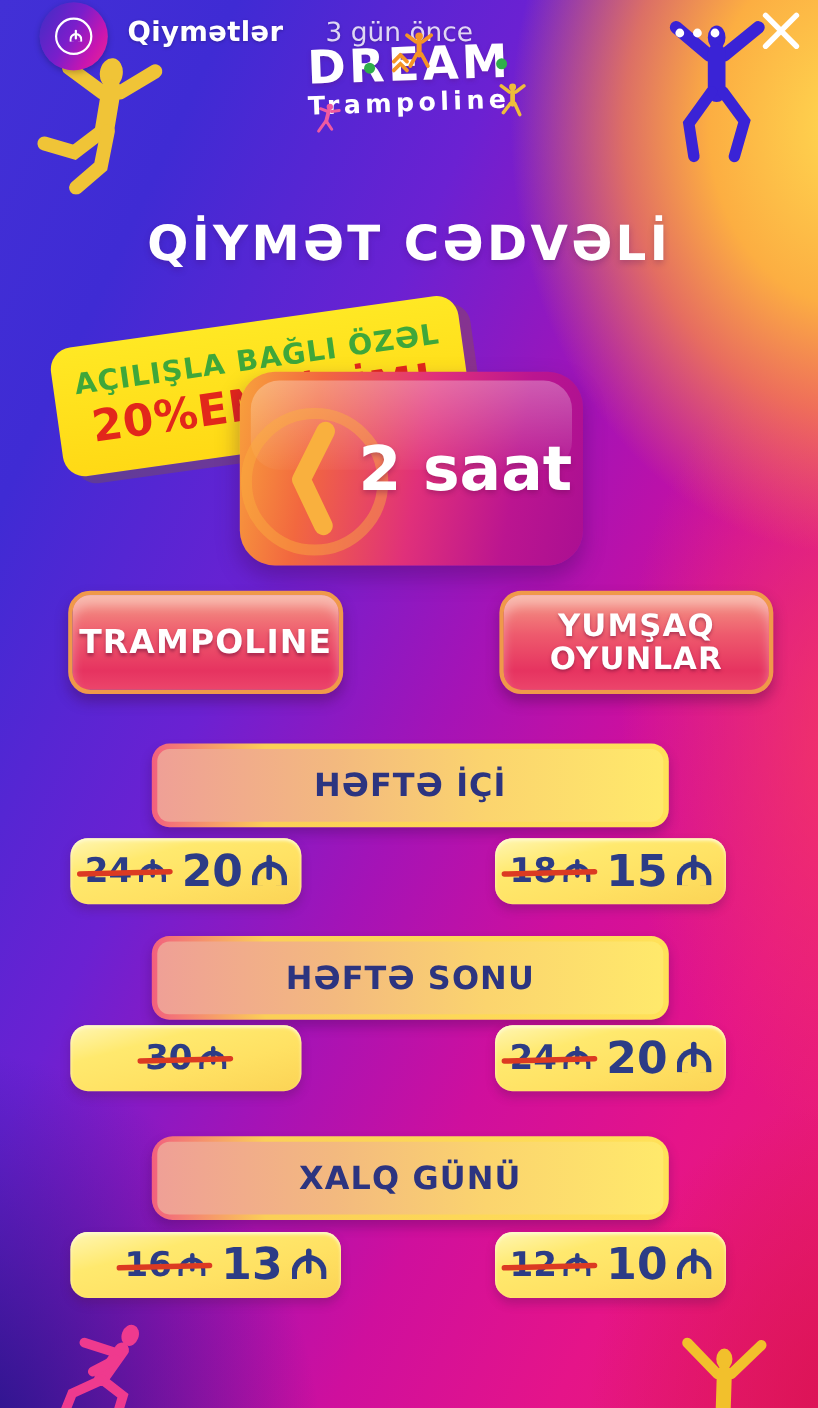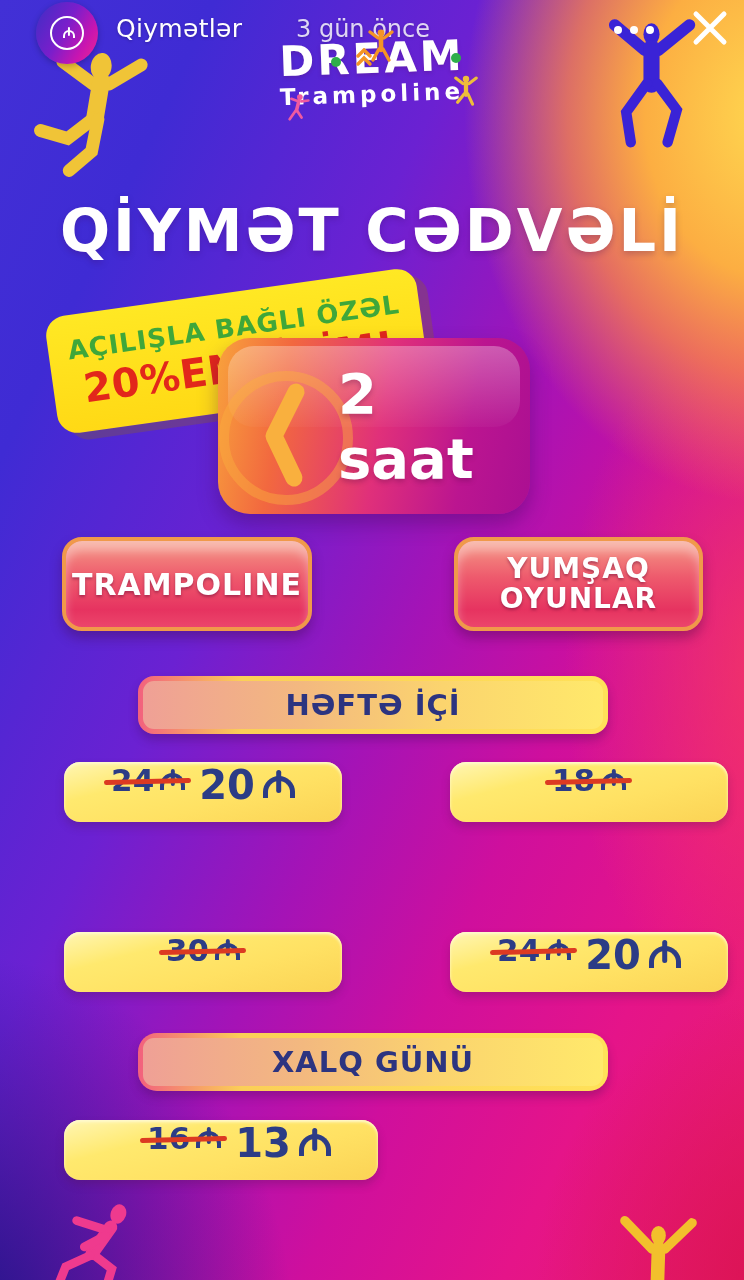--- a/index.html
+++ b/index.html
@@ -13,70 +13,70 @@
       radial-gradient(ellipse 520px 580px at -6% 104%, rgba(24,20,130,.95), rgba(24,20,130,0) 65%),
       linear-gradient(115deg,#4230d6 0%,#3f2bd4 16%,#6b21d2 36%,#a513b6 53%,#cf0f9d 67%,#e51489 82%,#ea1f6b 100%);
   }
   .abs{position:absolute;}
   
   .avatar{left:36px;top:2px;width:62px;height:62px;border-radius:50%;
     background:linear-gradient(120deg,#3d2ec5 0%,#7a1ecb 45%,#c915b0 75%,#f0288e 100%);
     display:flex;align-items:center;justify-content:center;box-shadow:0 2px 6px rgba(0,0,0,.25);}
   .avatar-ring{width:30px;height:30px;border:2px solid #fff;border-radius:50%;
     display:flex;align-items:center;justify-content:center;color:#fff;font-size:15px;}
-  .hdr-name{left:116px;top:14px;color:#fff;font-size:25px;font-weight:normal;letter-spacing:.3px;
+  .hdr-name{left:116px;top:14px;color:#fff;font-size:25px;font-weight:bold;letter-spacing:.3px;
     text-shadow:0 1px 3px rgba(0,0,0,.25);text-align:center;}
   .hdr-time{left:248px;top:15px;color:rgba(255,255,255,.82);font-size:24px;text-shadow:0 1px 3px rgba(0,0,0,.2);padding-left:48px;}
   .dots{left:614px;top:26px;display:flex;gap:8px;}
   .dots i{width:8px;height:8px;border-radius:50%;background:#fff;display:block;}
   .close{left:690px;top:8px;width:40px;height:40px;cursor:pointer;}
   
   .logo{left:0;top:34px;width:744px;text-align:center;color:#fff;}
   .logo-line1{font-size:42px;font-weight:800;letter-spacing:3px;
     text-shadow:0 2px 4px rgba(90,20,120,.35);transform:rotate(-2deg);}
   .logo-line2{font-size:23px;font-weight:bold;letter-spacing:4px;margin-top:-2px;transform:rotate(-2deg);}
   
   .title{left:0;top:196px;width:744px;text-align:center;color:#fff;
-    font-size:59px;font-weight:800;letter-spacing:3px;text-shadow:0 3px 6px rgba(60,10,90,.25);}
+    font-size:44px;font-weight:800;letter-spacing:3px;text-shadow:0 3px 6px rgba(60,10,90,.25);}
   
   .promo{left:50px;top:292px;width:374px;height:118px;border-radius:20px;
     background:linear-gradient(180deg,#ffe824 0%,#ffd915 100%);
     transform:rotate(-8deg);box-shadow:10px 8px 0 rgba(150,110,0,.28);
     display:flex;flex-direction:column;align-items:center;justify-content:center;}
   .promo-line1{color:#3fa73a;font-size:26px;font-weight:800;letter-spacing:1px;}
   .promo-line2{color:#e2271b;font-size:40px;font-weight:800;letter-spacing:.5px;margin-top:2px;}
   
   .duration{left:218px;top:338px;width:312px;height:176px;border-radius:32px;
     background:linear-gradient(100deg,#f8a23c 0%,#f2683f 22%,#e0307a 52%,#bb1590 78%,#ab0f92 100%);
     box-shadow:0 10px 20px rgba(60,5,80,.35);overflow:hidden;}
   .duration::before{content:"";position:absolute;left:10px;right:10px;top:8px;height:46%;
     border-radius:26px;background:linear-gradient(180deg,rgba(255,255,255,.30),rgba(255,255,255,.03));}
   .duration-text{position:absolute;left:108px;top:0;height:100%;display:flex;align-items:center;
-    color:#fff;font-size:56px;font-weight:800;text-shadow:0 3px 5px rgba(90,10,70,.3);margin-left:12px;}
+    color:#fff;font-size:56px;font-weight:800;text-shadow:0 3px 5px rgba(90,10,70,.3);}
   
   .cat{top:537px;height:94px;border-radius:20px;border:4px solid #f0994a;box-sizing:border-box;
     background:linear-gradient(180deg,#f59a86 0%,#ee5a6d 42%,#e63360 80%,#ec456b 100%);
     box-shadow:inset 0 10px 10px rgba(255,255,255,.35),0 7px 12px rgba(60,10,60,.35);
     display:flex;align-items:center;justify-content:center;text-align:center;
     color:#fff;font-weight:800;letter-spacing:1px;text-shadow:0 2px 3px rgba(120,20,60,.55);}
   .cat1{left:62px;width:250px;font-size:30px;}
   .cat2{left:454px;width:249px;font-size:28px;line-height:1.08;padding:0 20px;}
   
-  .bar{left:138px;width:470px;height:58px;border-radius:16px;padding:5px;box-sizing:border-box;
+  .bar{left:138px;width:470px;height:76px;border-radius:16px;padding:5px;box-sizing:border-box;
     background:linear-gradient(90deg,#f2607e 0%,#fbcf57 22%,#ffe159 100%);
     box-shadow:0 6px 10px rgba(60,10,80,.3);}
   .bar-inner{width:100%;height:100%;border-radius:11px;
     background:linear-gradient(90deg,#efa096 0%,#f3b97f 35%,#fbd46e 65%,#ffe96b 100%);
     display:flex;align-items:center;justify-content:center;
     color:#2c3480;font-size:29px;font-weight:800;letter-spacing:1px;}
   
-  .pill{top:0;width:278px;height:60px;border-radius:16px;
+  .pill{top:0;width:210px;height:60px;border-radius:16px;
     background:linear-gradient(165deg,#fff6b4 0%,#ffe96e 30%,#ffe163 62%,#fbd355 100%);
     box-shadow:inset 0 2px 3px #fffad0,0 5px 9px rgba(80,20,80,.28);
-    display:flex;align-items:flex-start;justify-content:center;gap:14px;color:#2c3c86;}
+    display:flex;align-items:center;justify-content:center;gap:14px;color:#2c3c86;}
   .pill-l{left:64px;} .pill-r{left:450px;}
   .old-price{position:relative;display:inline-flex;align-items:center;font-size:31px;font-weight:bold;}
   .new-price{display:inline-flex;align-items:center;font-size:40px;font-weight:800;}
   .strike{position:absolute;left:-9%;right:-9%;top:47%;height:5px;background:#dc3a22;
     border-radius:3px;transform:rotate(-1.5deg);}
   
   .manat{position:relative;display:inline-block;width:.80em;height:.64em;margin-left:.20em;}
   .manat::before{content:"";position:absolute;left:0;right:0;top:.10em;bottom:0;
     border:.14em solid currentColor;border-bottom:none;border-radius:.46em .46em 0 0;}
   .manat::after{content:"";position:absolute;left:50%;top:-.05em;transform:translateX(-50%);
@@ -210,22 +210,29 @@
       <span>20</span>
         <span class="manat"></span>
     </span>
   </div>
   <div class="abs pill pill-r" style="top:762px;">
     <span class="old-price">
       <span>18</span>
         <span class="manat"></span>
       <span class="strike"></span>
     </span>
-  </div>
-
+    <span class="new-price">
+      <span>15</span>
+        <span class="manat"></span>
+    </span>
+  </div>
+
+  <div class="abs bar" style="top:851px;">
+    <div class="bar-inner">HƏFTƏ SONU</div>
+  </div>
   <div class="abs pill pill-l" style="top:932px;">
     <span class="old-price">
       <span>30</span>
         <span class="manat"></span>
       <span class="strike"></span>
     </span>
   </div>
   <div class="abs pill pill-r" style="top:932px;">
     <span class="old-price">
       <span>24</span>
@@ -245,14 +252,25 @@
     <span class="old-price">
       <span>16</span>
         <span class="manat"></span>
       <span class="strike"></span>
     </span>
     <span class="new-price">
       <span>13</span>
         <span class="manat"></span>
     </span>
   </div>
+  <div class="abs pill pill-r" style="top:1120px;">
+    <span class="old-price">
+      <span>12</span>
+        <span class="manat"></span>
+      <span class="strike"></span>
+    </span>
+    <span class="new-price">
+      <span>10</span>
+        <span class="manat"></span>
+    </span>
+  </div>
 
 </div>
 
 </body></html>

